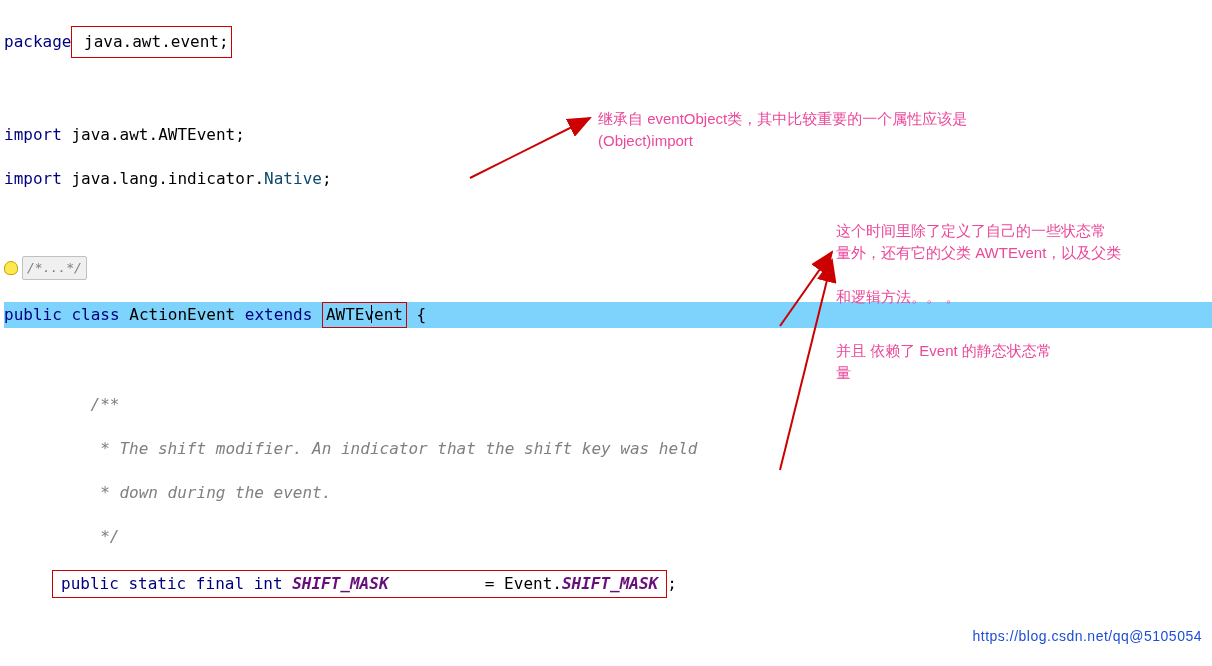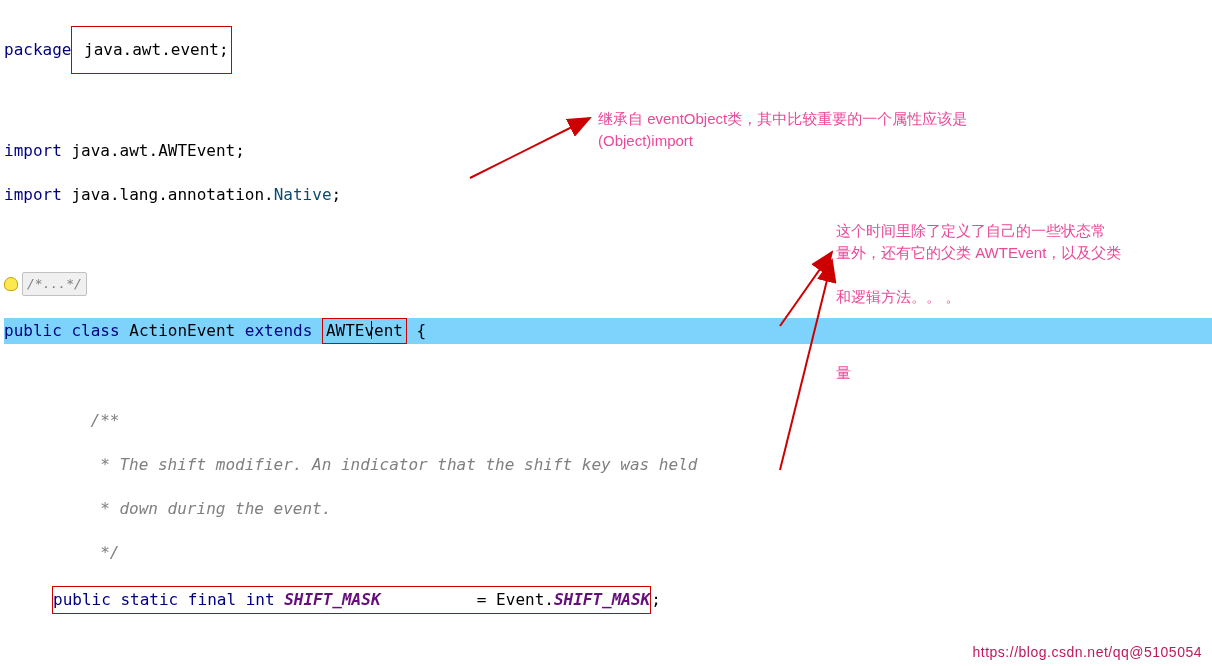--- a/index.html
+++ b/index.html
@@ -18,21 +18,21 @@
     white-space: pre;
   }
   .line { display: block; min-height: 22px; position: relative; }
   .kw { color: #000080; font-weight: normal; }
   .pkg { color: #000; }
   .cls { color: #000; }
   .ann-cls { color: #0c4a6e; }
   .comment { color: #808080; font-style: italic; }
   .const { color: #660E7A; font-style: italic; font-weight: bold; }
   .ref { color: #660E7A; font-style: italic; font-weight:bold;}
-  .box-red { border: 1px solid #c00; padding: 12px 2px; display: inline-block; }
+  .box-red { border: 1px solid #c00; padding: 4px 2px; display: inline-block; }
   .hl-line { background: #7dd3fc; display: block; width: 100%; }
   .cursor-box { border: 1px solid #c00; padding: 1px 3px; display:inline-block; position: relative; }
   .caret::after { content:""; position:absolute; width:1px; height:18px; background:#000; left:48px; top:2px; }
   .indent1 { padding-left: 48px; }
   .fold-comment {
     display:inline-block; border:1px solid #c0c0c0; background:#f0f0f0;
     padding:0 4px; color:#808080; font-style:italic; font-size:13px;
     border-radius:2px;
   }
   .bulb {
@@ -49,38 +49,38 @@
     white-space: normal;
     pointer-events: none;
   }
   .arrow {
     position: absolute;
     pointer-events: none;
   }
   .watermark {
     position: absolute;
     right: 10px;
-    bottom: 6px;
-    color: #be185d;
+    bottom: 22px;
+    color: #1d4ed8;
     font-size: 14px;
     font-family: Arial, sans-serif;
     letter-spacing: 0.5px;
   }
   .field-box {
-    border:1px solid #c00; display:inline-block; padding:2px 0;
+    border:1px solid #c00; display:inline-block; padding:2px 8px;
   }
 </style>
 </head>
 <body>
 
 <div class="code-area">
 <span class="line"><span class="kw">package</span><span class="box-red"><span class="pkg"> java.awt.event;</span></span></span>
 <span class="line"> </span>
 <span class="line"><span class="kw">import</span><span class="pkg"> java.awt.</span><span class="cls">AWTEvent</span><span>;</span></span>
-<span class="line"><span class="kw">import</span><span class="pkg"> java.lang.annotation.</span><span class="ann-cls">Native</span><span>;</span></span>
+<span class="line"><span class="kw">import</span><span class="pkg"> java.lang.indicator.</span><span class="ann-cls">Native</span><span>;</span></span>
 <span class="line"> </span>
 <span class="line"><span class="bulb"></span><span class="fold-comment">/*...*/</span></span>
 <span class="line hl-line"><span class="kw">public</span> <span class="kw">class</span><span> ActionEvent </span><span class="kw">extends</span> <span class="cursor-box caret"><span>AWTEvent</span></span><span> {</span></span>
 <span class="line"> </span>
 <span class="line comment indent1">    /**</span>
 <span class="line comment indent1">     * The shift modifier. An indicator that the shift key was held</span>
 <span class="line comment indent1">     * down during the event.</span>
 <span class="line comment indent1">     */</span>
 <span class="line indent1"><span class="field-box"><span class="kw">public static final int </span><span class="const">SHIFT_MASK</span><span>          </span><span>= Event.</span><span class="ref">SHIFT_MASK</span></span><span>;</span></span>
 <span class="line"> </span>
@@ -103,21 +103,21 @@
   <span>继承自   eventObject类，其中比较重要的一个属性应该是</span><br>
   <span>(Object)import</span>
 </div>
 <div class="anno" style="left:836px; top:220px; width:370px;">
   <span>这个时间里除了定义了自己的一些状态常</span><br>
   <span>量外，还有它的父类 AWTEvent，以及父类</span><br>
   <br>
   <span>和逻辑方法。。 。</span>
 </div>
 <div class="anno" style="left:836px; top:340px; width:370px;">
-  <br>
+  <span>    并且  依赖了   Event   的静态状态常</span><br>
   <span>量</span>
 </div>
 
 <svg class="arrow" style="left:0;top:0;" width="1212" height="666">
   <defs>
     <marker id="ah" markerWidth="12" markerHeight="10" refX="11" refY="5" orient="auto">
       <path d="M0,0 L12,5 L0,10 Z" fill="#c00"></path>
     </marker>
   </defs>
   <line x1="470" y1="178" x2="590" y2="118" stroke="#c00" stroke-width="2" marker-end="url(#ah)"></line>

